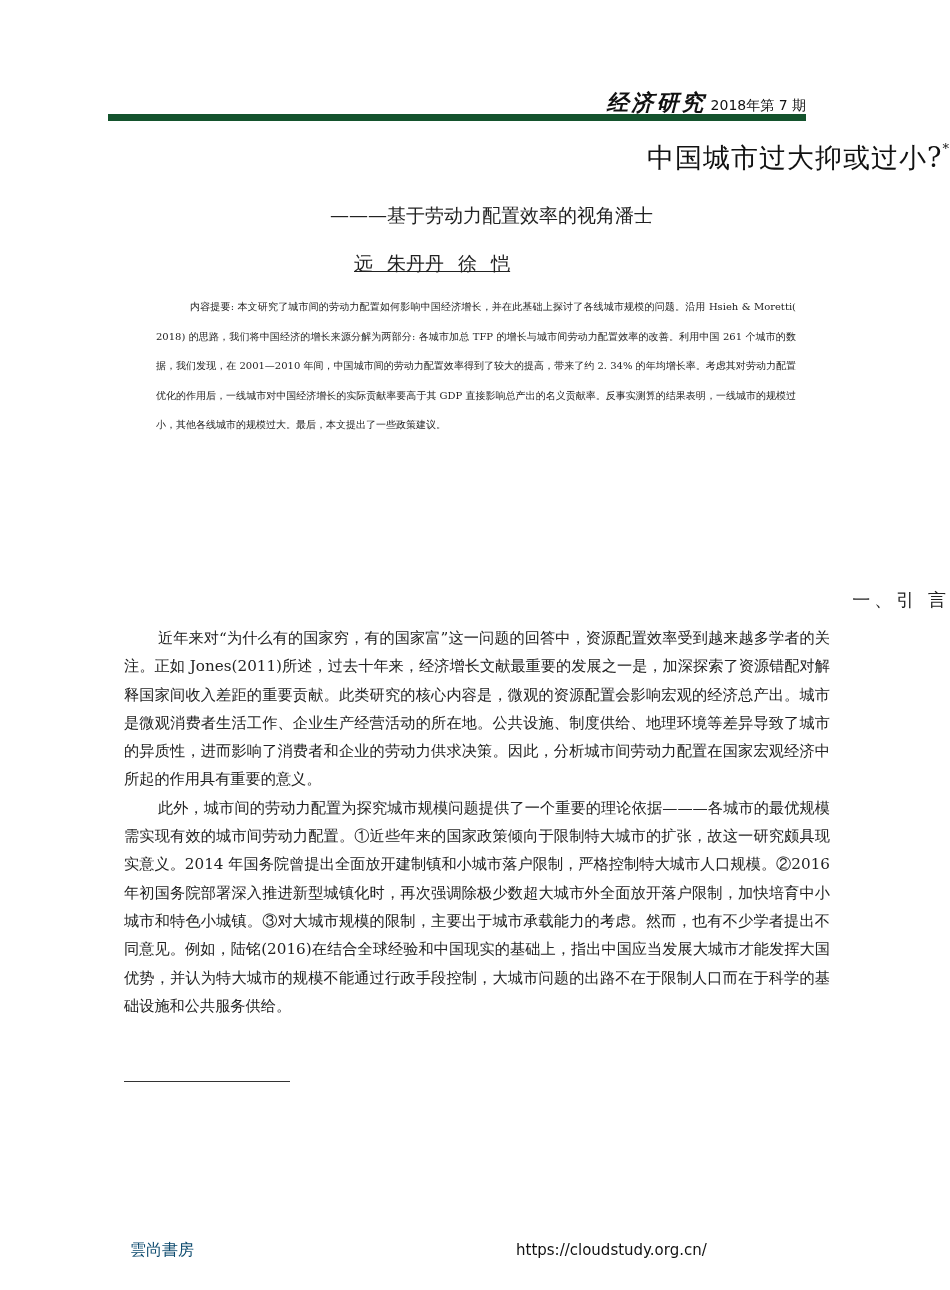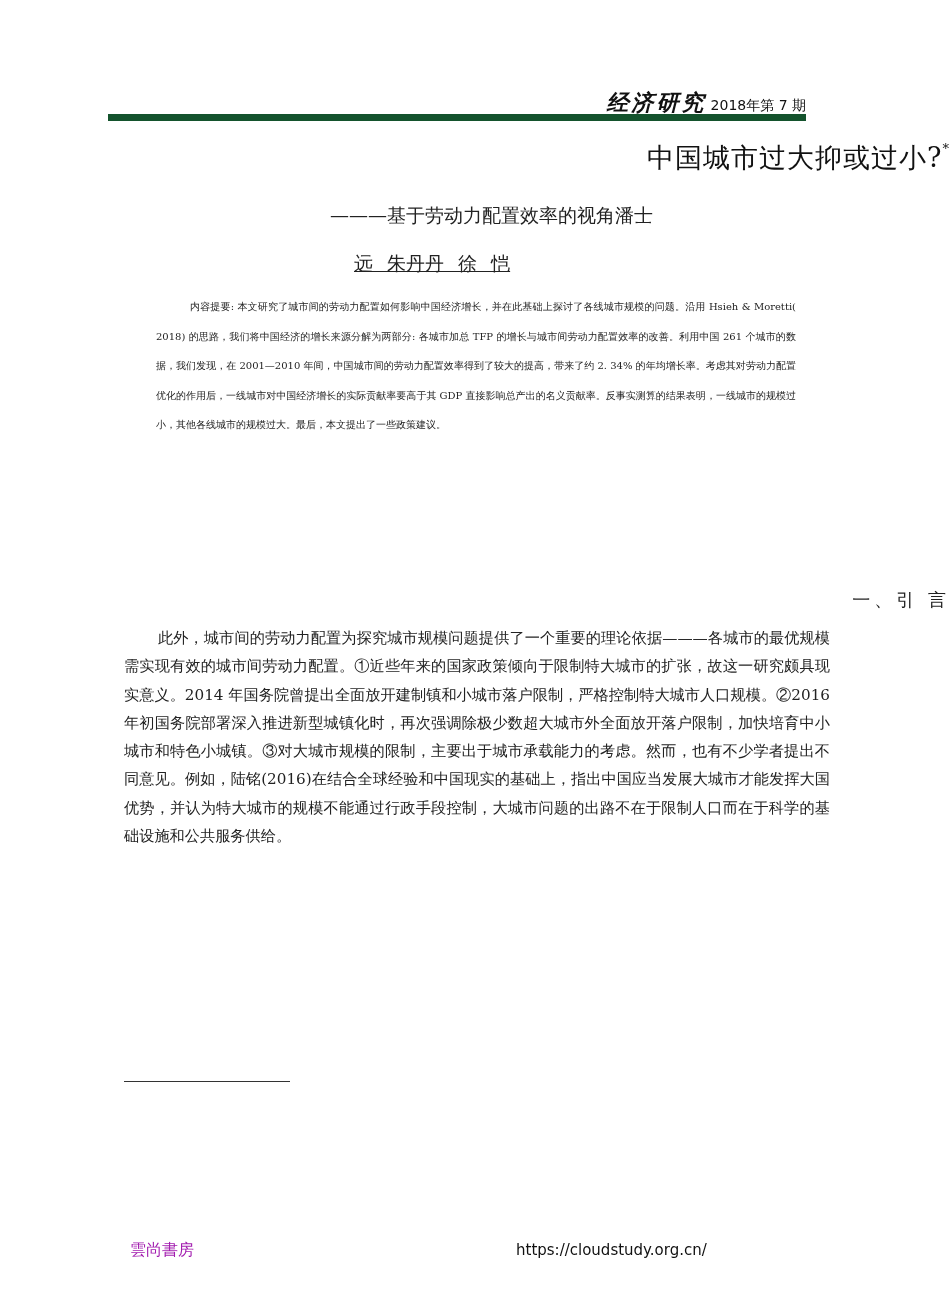--- a/index.html
+++ b/index.html
@@ -15,21 +15,21 @@
            font-size:27px; letter-spacing:1px; color:#111; }
   .title sup { font-size:13px; vertical-align:14px; }
   .subtitle { position:absolute; left:330px; top:203px; font-size:19px; color:#222; }
   .authors { position:absolute; left:354px; top:251px; font-size:19px; color:#222; word-spacing:8px;text-decoration:underline; }
   .abstract { position:absolute; left:156px; top:292px; width:640px; font-size:10px; line-height:29.5px; color:#222; }
   .abstract p { margin:0; text-indent:34px; text-align:justify; }
   .section-title { position:absolute; left:0; width:950px; top:588px; text-align:right; font-size:18px; letter-spacing:4px; color:#222; }
   .body { position:absolute; left:124px; top:624px; width:706px; font-size:15.2px; line-height:28.3px; color:#222; }
   .body p { margin:0; text-indent:34px; text-align:justify; }
   .footnote-rule { position:absolute; left:124px; top:1081px; width:166px; border-top:1px solid #333; }
-  .footer-left { position:absolute; left:130px; top:1240px; font-family:"DejaVu Sans", sans-serif; font-size:16px; color:#a21caf; }
+  .footer-left { position:absolute; left:130px; top:1240px; font-family:"DejaVu Sans", sans-serif; font-size:16px; color:#0c4a6e; }
   .footer-right { position:absolute; left:508px; top:1241px; font-family:"DejaVu Sans", sans-serif; font-size:15px; color:#111;margin-left:8px; }
 </style>
 </head>
 <body>
 
 <div class="header">
   <div class="journal">
     <span class="journal-name">经济研究</span>
     <span class="journal-issue">2018年第 7 期</span>
   </div>
@@ -41,19 +41,20 @@
 
 <div class="authors">远 朱丹丹 徐 恺</div>
 
 <div class="abstract">
   <p><span>内容提要:</span><span> 本文研究了城市间的劳动力配置如何影响中国经济增长，并在此基础上探讨了各线城市规模的问题。沿用 Hsieh &amp; Moretti( 2018) 的思路，我们将中国经济的增长来源分解为两部分: 各城市加总 TFP 的增长与城市间劳动力配置效率的改善。利用中国 261 个城市的数据，我们发现，在 2001—2010 年间，中国城市间的劳动力配置效率得到了较大的提高，带来了约 2. 34% 的年均增长率。考虑其对劳动力配置优化的作用后，一线城市对中国经济增长的实际贡献率要高于其 GDP 直接影响总产出的名义贡献率。反事实测算的结果表明，一线城市的规模过小，其他各线城市的规模过大。最后，本文提出了一些政策建议。</span></p>
 </div>
 
 <div class="section-title">一、引 言</div>
 
 <div class="body">
+  <p>近年来对“为什么有的国家穷，有的国家富”这一问题的回答中，资源配置效率受到越来越多学者的关注。正如 Jones(2011)所述，过去十年来，经济增长文献最重要的发展之一是，加深探索了资源错配对解释国家间收入差距的重要贡献。此类研究的核心内容是，微观的资源配置会影响宏观的经济总产出。城市是微观消费者生活工作、企业生产经营活动的所在地。公共设施、制度供给、地理环境等差异导致了城市的异质性，进而影响了消费者和企业的劳动力供求决策。因此，分析城市间劳动力配置在国家宏观经济中所起的作用具有重要的意义。</p>
   <p>此外，城市间的劳动力配置为探究城市规模问题提供了一个重要的理论依据———各城市的最优规模需实现有效的城市间劳动力配置。①近些年来的国家政策倾向于限制特大城市的扩张，故这一研究颇具现实意义。2014 年国务院曾提出全面放开建制镇和小城市落户限制，严格控制特大城市人口规模。②2016 年初国务院部署深入推进新型城镇化时，再次强调除极少数超大城市外全面放开落户限制，加快培育中小城市和特色小城镇。③对大城市规模的限制，主要出于城市承载能力的考虑。然而，也有不少学者提出不同意见。例如，陆铭(2016)在结合全球经验和中国现实的基础上，指出中国应当发展大城市才能发挥大国优势，并认为特大城市的规模不能通过行政手段控制，大城市问题的出路不在于限制人口而在于科学的基础设施和公共服务供给。</p>
 </div>
 
 <div class="footnote-rule"></div>
 
 <div class="footer-left">雲尚書房</div>
 <div class="footer-right">https://cloudstudy.org.cn/</div>
 
 </body></html>

